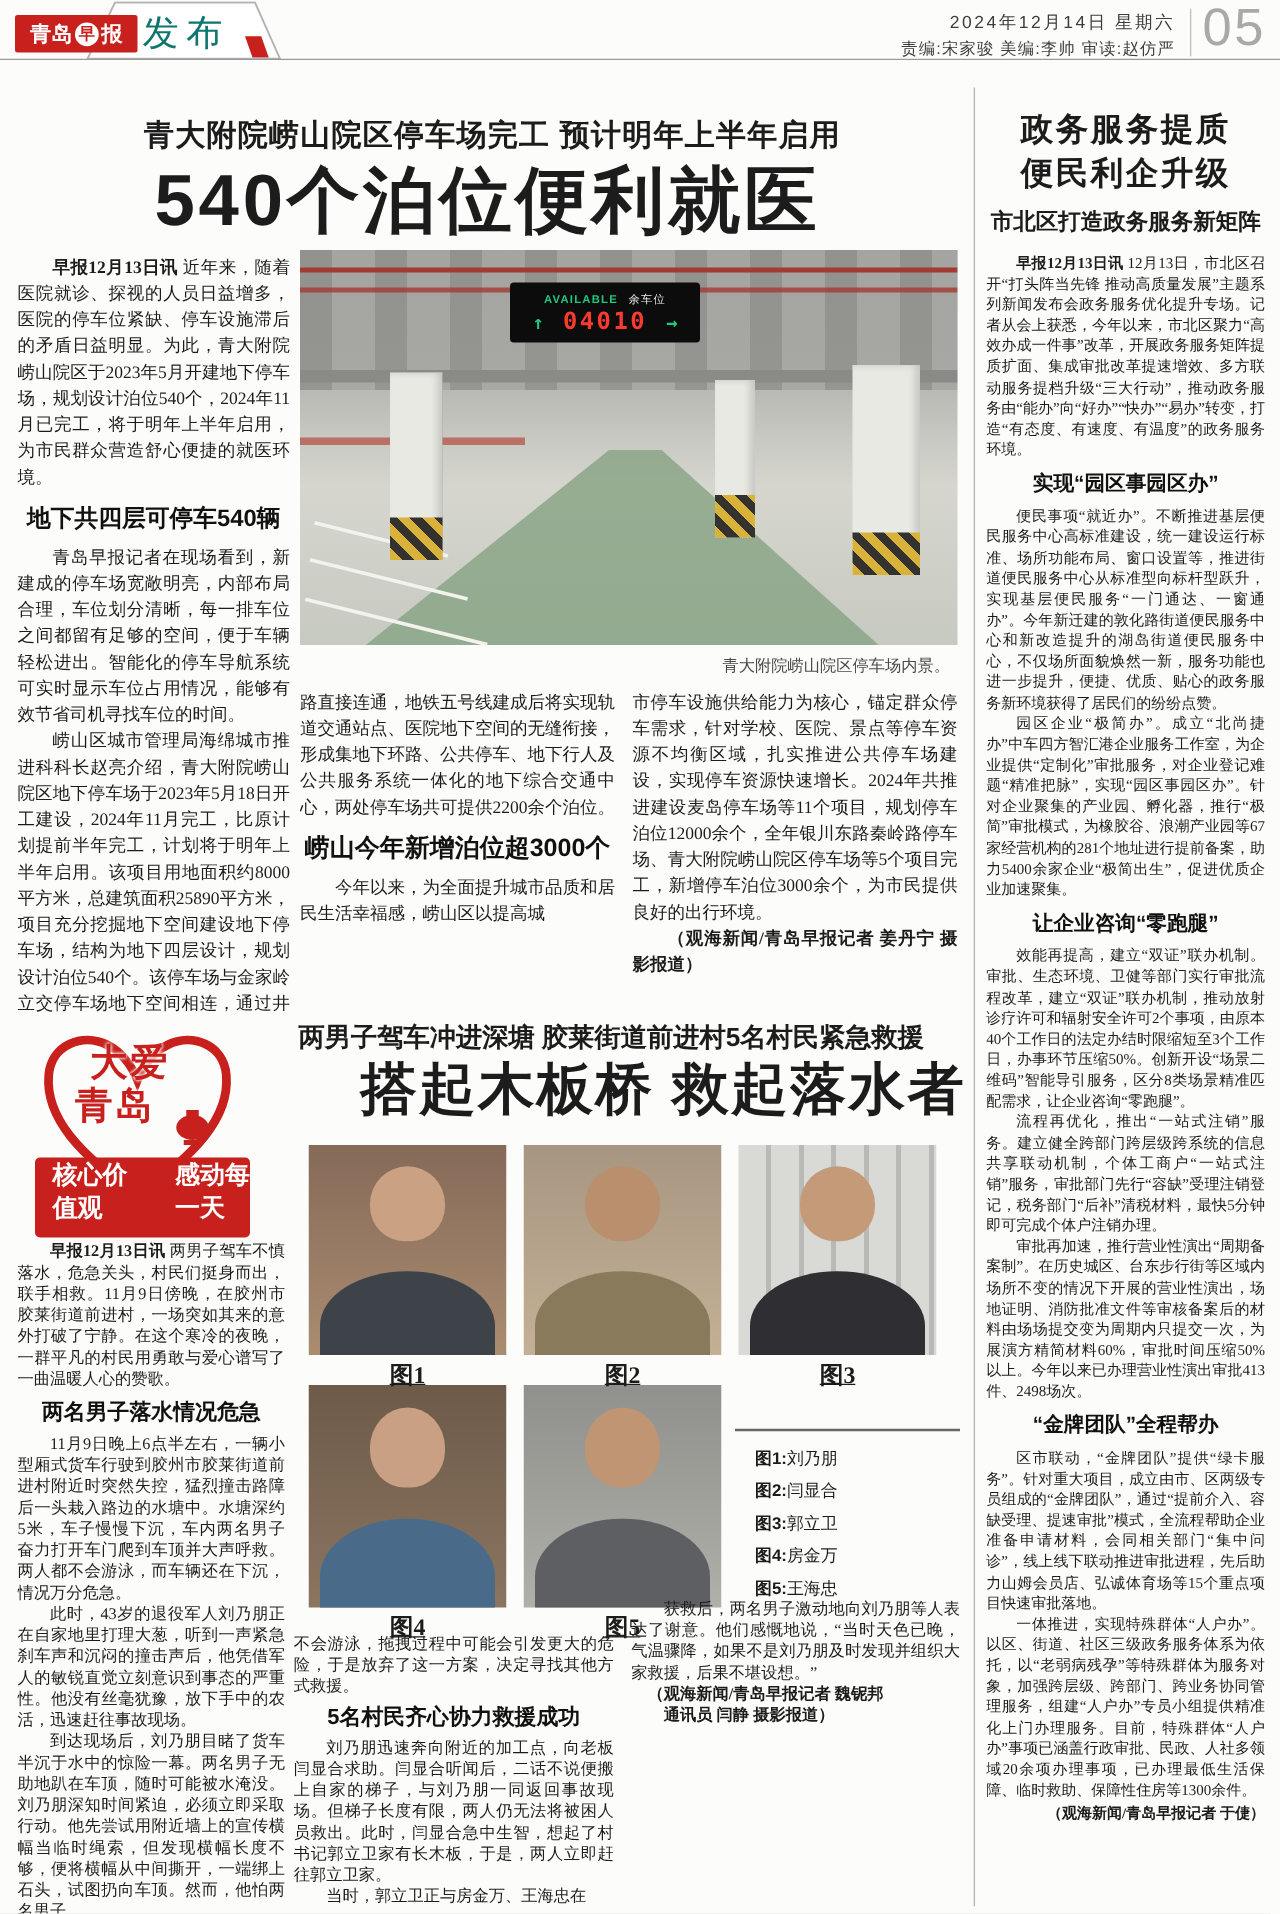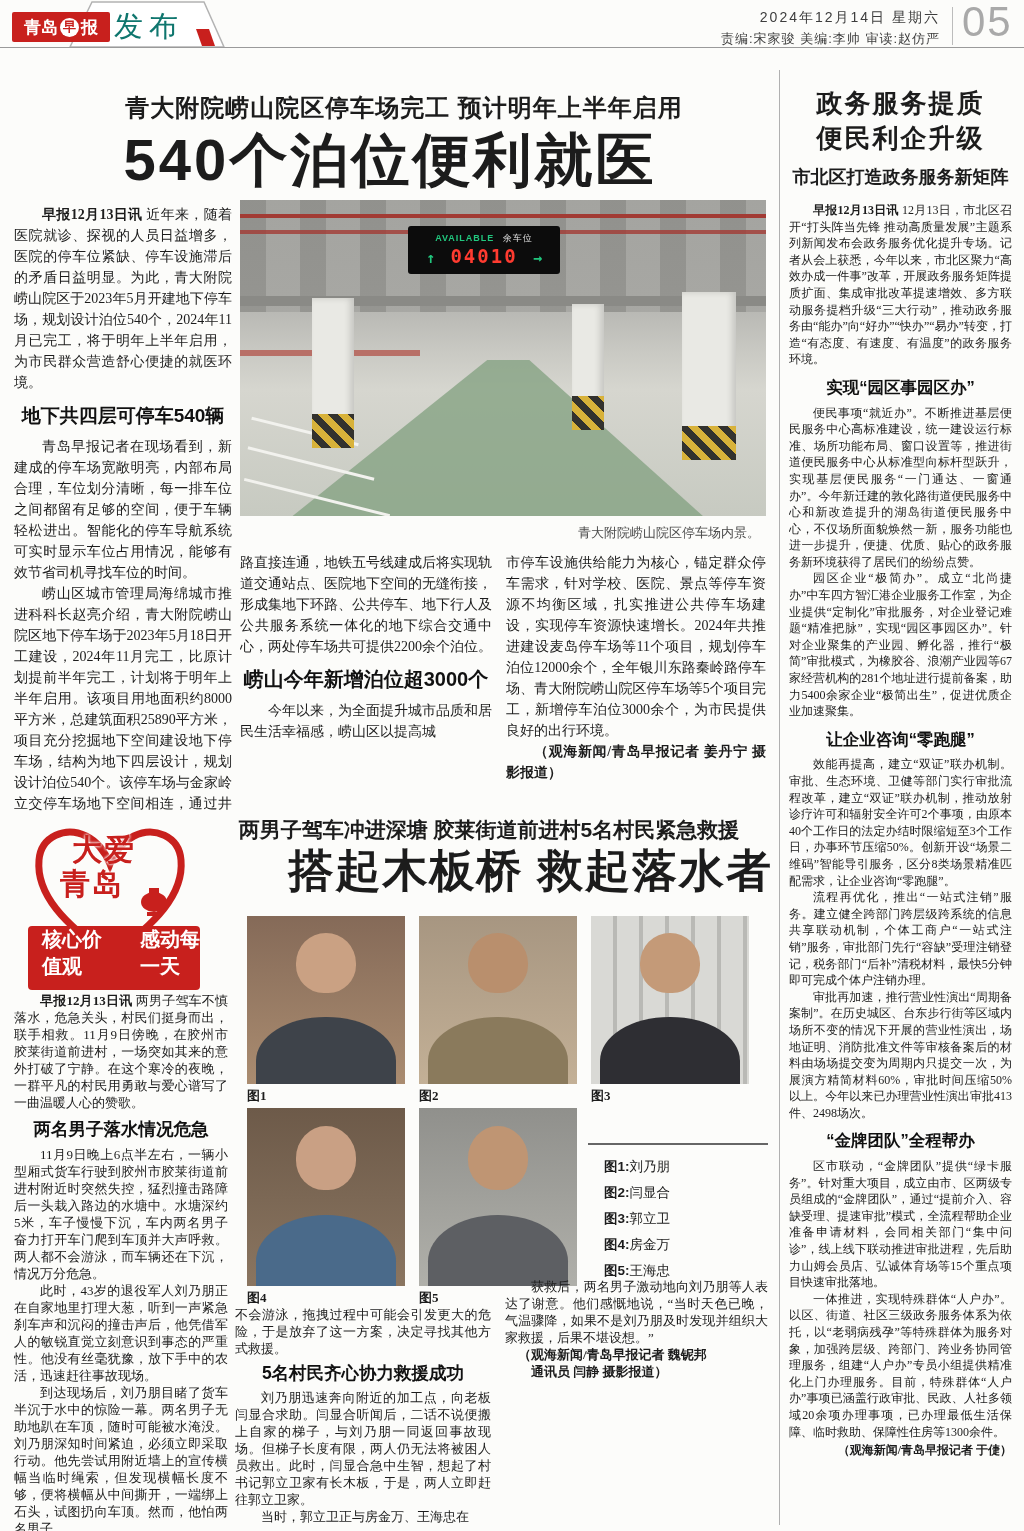--- a/index.html
+++ b/index.html
@@ -27,21 +27,21 @@
   
   .col{position:absolute;text-align:justify;overflow:hidden;}
   .col p{margin:0;text-indent:2em;}
   .col p.noind{text-indent:0;}
   .lead{font-weight:bold;}
   .sub{font-family:"Liberation Sans",sans-serif;font-weight:bold;text-align:center;
        text-indent:0;margin:12px 0 10px;color:#111;}
   .byline{font-weight:bold;}
 
   
-  .a1-kicker{position:absolute;left:44px;top:92px;width:720px;text-align:center;
+  .a1-kicker{position:absolute;left:34px;top:92px;width:720px;text-align:center;
        font-family:"Liberation Sans",sans-serif;font-weight:bold;font-size:24px;letter-spacing:1px;}
   .a1-headline{position:absolute;left:14px;top:122px;width:752px;text-align:center;
        font-family:"Liberation Sans",sans-serif;font-weight:900;font-size:58px;letter-spacing:3px;}
   .a1-col1{left:14px;top:204px;width:218px;height:611px;font-size:14px;line-height:21px;}
   .a1-col1 .sub{font-size:19px;}
   .a1-col2{left:240px;top:552px;width:252px;height:263px;font-size:14px;line-height:21px;}
   .a1-col2 .sub{font-size:20px;}
   .a1-col3{left:506px;top:552px;width:260px;height:263px;font-size:14px;line-height:21px;}
   .a1-caption{position:absolute;left:240px;top:524px;width:520px;text-align:right;
        font-size:13px;color:#4a4a4a;}
@@ -117,21 +117,21 @@
   .pt1{background:linear-gradient(#856a58,#aa8c70);} .pt1 .pt-head{background:#caa183;} .pt1 .pt-body{background:#3e434a;}
   .pt2{left:419px;top:916px;width:158px;height:168px;background:linear-gradient(#a79681,#c3b096);}
   .pt2 .pt-head{background:#b98f6d;} .pt2 .pt-body{background:#8a7a5c;}
   .pt3{left:591px;top:916px;width:158px;height:168px;
        background:repeating-linear-gradient(90deg,#d9d9d5 0 22px,#b9b9b5 22px 26px);}
   .pt3 .pt-head{background:#c49a78;} .pt3 .pt-body{background:#2e2e33;}
   .pt4{left:247px;top:1108px;width:158px;height:178px;background:linear-gradient(#6d5a49,#8a7560);}
   .pt4 .pt-head{background:#c9a084;} .pt4 .pt-body{background:#4a6a8a;}
   .pt5{left:419px;top:1108px;width:158px;height:178px;background:linear-gradient(#90908c,#b0b0aa);}
   .pt5 .pt-head{background:#bf9573;} .pt5 .pt-body{background:#5d5f63;}
-  .pcap{position:absolute;width:158px;text-align:left;font-weight:bold;font-size:13px;}
+  .pcap{position:absolute;width:158px;text-align:center;font-weight:bold;font-size:19px;text-decoration:underline;}
   .pcap1{left:247px;top:1087px;} .pcap2{left:419px;top:1087px;} .pcap3{left:591px;top:1087px;}
   .pcap4{left:247px;top:1289px;} .pcap5{left:419px;top:1289px;}
   .legend{position:absolute;left:588px;top:1143px;width:180px;border-top:2px solid #666;padding-top:13px;}
   .legend-row{margin:0 0 8px 16px;font-size:13.5px;}
   .legend-row b{font-family:"Liberation Sans",sans-serif;}
 </style>
 </head>
 <body>
 
 <div class="page">

